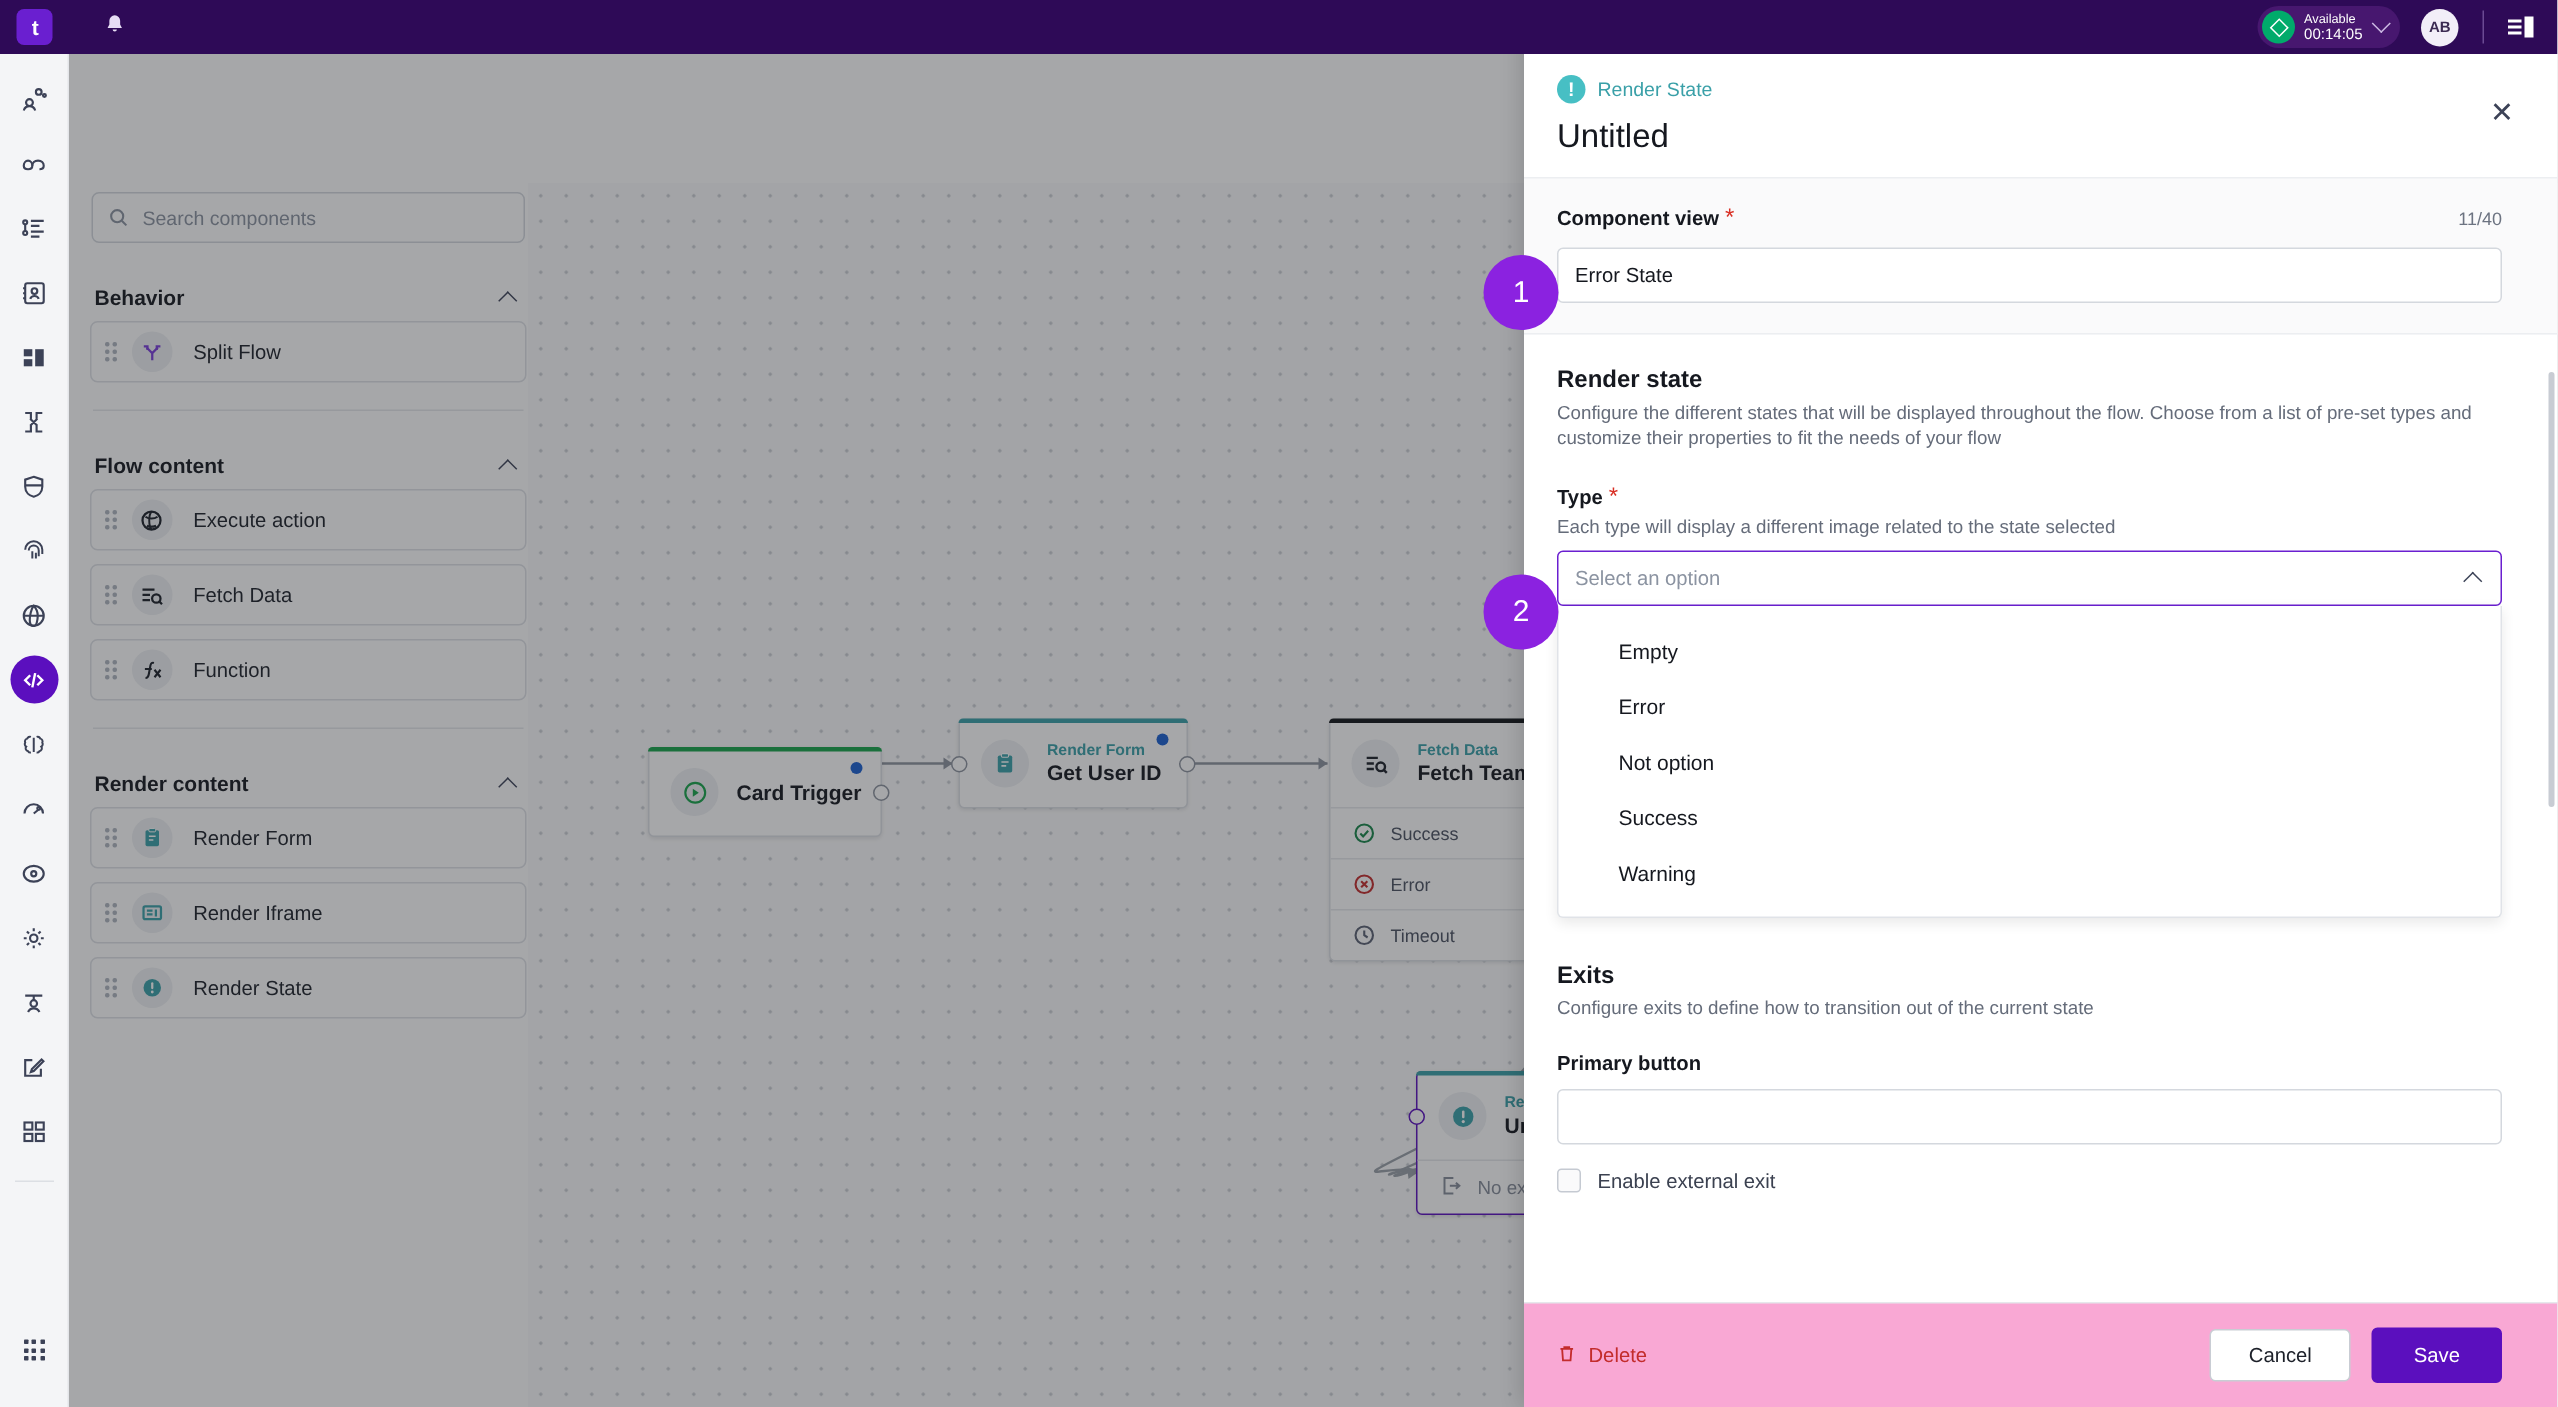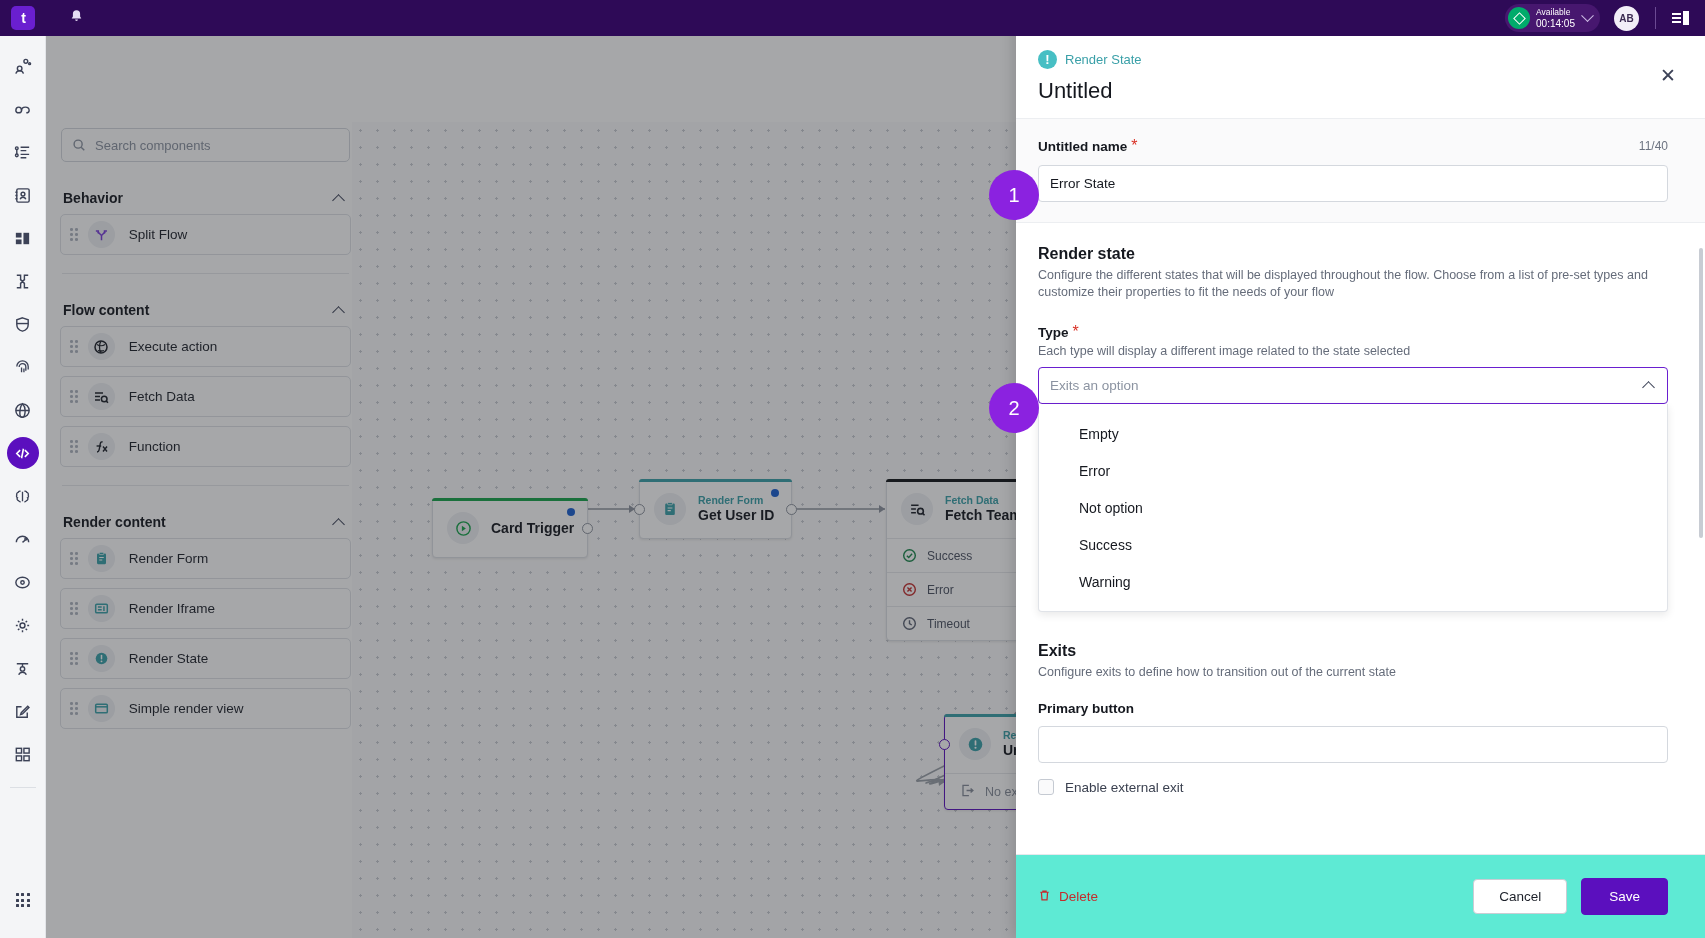--- a/index.html
+++ b/index.html
@@ -210,22 +210,22 @@
   .dropdown {
     border: 1px solid #e0e3e8; border-top: none; border-radius: 0 0 4px 4px;
     background: #fff; box-shadow: 0 3px 9px rgba(0,0,0,.09); padding: 11px 0 11px 0;
   }
   .dd-opt { height: 37px; display: flex; align-items: center; padding-left: 40px; font-size: 14px; color: #15181f; }
   .checkrow { display: flex; align-items: center; margin-top: 16px; }
   .cbox { width: 16px; height: 16px; border: 1px solid #c5cad2; border-radius: 3px; background: #fafafb; margin-right: 11px; }
   .cbox-lbl { font-size: 13.5px; color: #3b4150; }
 
   .drawer-foot {
-    height: 84px; border-top: 1px solid #e6e8ec; display: flex; align-items: center;
-    padding: 0 37px 0 22px; background: #5eead4;
+    height: 70px; border-top: 1px solid #e6e8ec; display: flex; align-items: center;
+    padding: 0 37px 0 22px; background: #f9a8d4;
   }
   .btn-del { display: flex; align-items: center; color: #c32c2c; font-size: 13.5px; }
   .btn-del .tic { margin-right: 8px; }
   .foot-right { margin-left: auto; display: flex; align-items: center; gap: 14px; }
   .btn-cancel {
     border: 1px solid #c9cdd4; border-radius: 4px; background: #fff; color: #1c2029;
     font-size: 13.5px; padding: 9px 25px;
   }
   .btn-save {
     border: 1px solid #5b0fbe; border-radius: 4px; background: #5b0fbe; color: #fff;
@@ -549,37 +549,20 @@
             <span></span>
           </span>
         <span class="comp-ic">
           <svg width="15" height="15" viewBox="0 0 16 16">
               <circle cx="8" cy="8" r="6.2" fill="#3aa0a8"></circle>
               <rect x="7.2" y="4" width="1.6" height="5" rx=".8" fill="#fff"></rect>
               <circle cx="8" cy="11" r="1" fill="#fff"></circle>
             </svg>
         </span>
         <span class="comp-label">Render State</span>
-      </div>
-      <div class="comp-item">
-        <span class="drag-dots">
-            <span></span>
-            <span></span>
-            <span></span>
-            <span></span>
-            <span></span>
-            <span></span>
-          </span>
-        <span class="comp-ic">
-          <svg width="15" height="15" viewBox="0 0 16 16">
-              <rect x="1.8" y="3.4" width="12.4" height="9.2" rx="1.2" fill="none" stroke="#3aa0a8" stroke-width="1.6"></rect>
-              <path d="M1.8 6.2h12.4" stroke="#3aa0a8" stroke-width="1.6"></path>
-            </svg>
-        </span>
-        <span class="comp-label">Simple render view</span>
       </div>
     </div>
 
     <div class="canvas">
       <svg width="1353" height="816" style="position:absolute;left:0;top:0;">
         <path d="M236 387 L283 387" stroke="#8d939e" stroke-width="1.6" fill="none"></path>
         <path d="M236 387 l-6 -4 v8 z" fill="#8d939e" transform="translate(47,0)"></path>
         <path d="M440 387 L533 387" stroke="#8d939e" stroke-width="1.6" fill="none"></path>
         <path d="M527 383 l6 4 l-6 4 z" fill="#8d939e"></path>
         <path d="M685 425 C 740 470, 700 590, 600 640 C 540 670, 570 655, 592 658" stroke="#9aa0a8" stroke-width="1.6" fill="none"></path>
@@ -710,38 +693,38 @@
         <span class="ktext">Render State</span>
       </div>
       <div class="dh-title">Untitled</div>
       <div class="drawer-close">✕</div>
     </div>
 
     <div class="drawer-scroll">
       <div class="sec-name">
         <div class="lbl-row">
           <span>
-            <span class="lbl">Untitled name</span><span class="req">*</span>
+            <span class="lbl">Component view</span><span class="req">*</span>
           </span>
           <span class="counter">11/40</span>
         </div>
         <div class="inp">Error State</div>
       </div>
 
       <div class="sec-body">
         <div class="h2">Render state</div>
         <div class="desc">Configure the different states that will be displayed throughout the flow. Choose from a list of pre-set types and customize their properties to fit the needs of your flow</div>
 
         <div style="margin-top:22px;">
           <span>
             <span class="field-lbl">Type</span><span class="req">*</span>
           </span>
           <div class="hint">Each type will display a different image related to the state selected</div>
           <div class="select-ctl">
-            <span>Exits an option</span>
+            <span>Select an option</span>
             <span class="caret-up-sm"></span>
           </div>
           <div class="dropdown">
             <div class="dd-opt">Empty</div>
             <div class="dd-opt">Error</div>
             <div class="dd-opt">Not option</div>
             <div class="dd-opt">Success</div>
             <div class="dd-opt">Warning</div>
           </div>
         </div>

